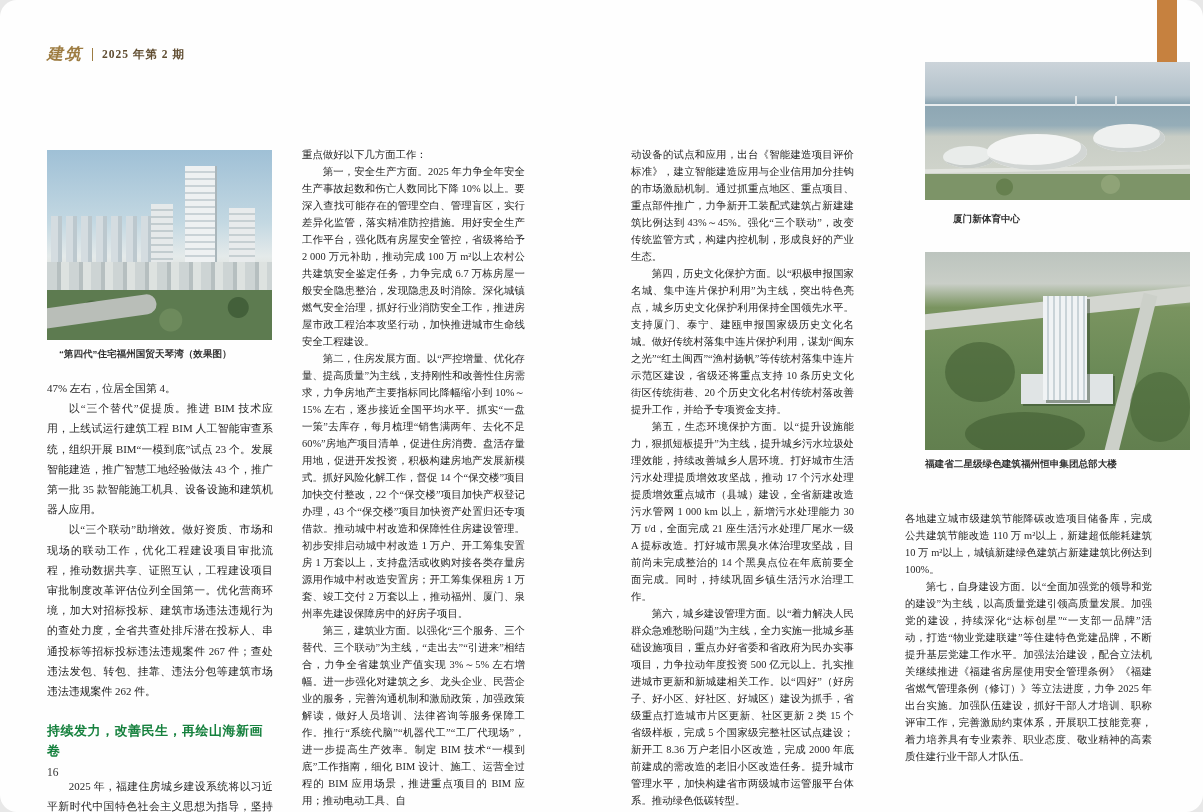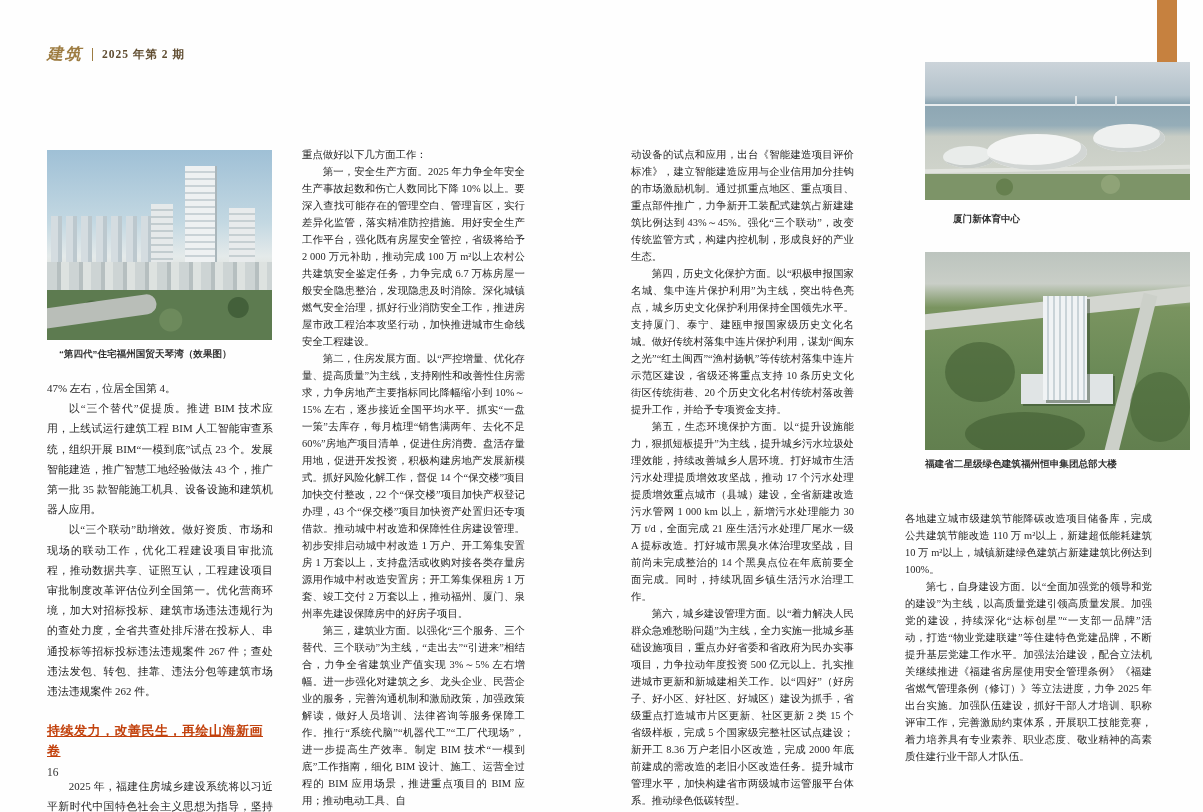--- a/index.html
+++ b/index.html
@@ -1,17 +1,17 @@
 <!DOCTYPE html>
 <html><head>
 <meta charset="utf-8">
 <style>
   html,body{margin:0;padding:0;background:#e8e8e8;}
   .spread{position:relative;width:1203px;height:812px;background:#fefefe;overflow:hidden;
-          font-family:"Liberation Serif", serif;color:#262626;}
+          font-family:"Liberation Serif", serif;color:#262626;border-radius:17px;}
   
   .masthead{position:absolute;left:47px;top:44px;display:flex;align-items:center;gap:9px;}
   .logo{font-family:"DejaVu Serif", serif;font-style:italic;font-weight:bold;
         font-size:16px;color:#9d7c42;letter-spacing:2px;}
   .sep{width:1px;height:13px;background:#9d7c42;}
   .issue{font-family:"Liberation Serif", serif;font-size:11.5px;font-weight:bold;color:#5f4c30;letter-spacing:1px;}
   .corner-tab{position:absolute;left:1157px;top:0;width:20px;height:62px;background:#c6813f;}
   
   .fig{position:absolute;overflow:hidden;}
   .fig-left{left:47px;top:150px;width:225px;height:190px;}
@@ -23,22 +23,22 @@
   .cap-a{left:925px;top:213px;width:265px;margin-left:28px;}
   .cap-b{left:925px;top:458px;width:270px;}
   
   .col{position:absolute;text-align:justify;}
   .col p{margin:0;}
   .col p.ind{text-indent:2em;}
   .col1{left:47px;top:378px;width:226px;font-size:10.9px;line-height:20.2px;}
   .col2{left:302px;top:146px;width:223px;font-size:10.4px;line-height:17px;}
   .col3{left:631px;top:146px;width:223px;font-size:10.4px;line-height:17px;}
   .col4{left:905px;top:491px;width:247px;font-size:10.4px;line-height:17px;margin-top:19px;}
-  .heading{font-family:"Liberation Sans", sans-serif;font-size:13px;font-weight:bold;color:#c2410c;
-           margin:20px 0 14px 0;text-align:left;letter-spacing:0.5px;text-decoration:underline;}
+  .heading{font-family:"Liberation Sans", sans-serif;font-size:13px;font-weight:bold;color:#15803d;
+           margin:20px 0 14px 0;text-align:left;letter-spacing:0.5px;}
   .pagenum{position:absolute;top:766px;font-size:11.5px;color:#333;}
   .pn-left{left:47px;}
   .pn-right{left:1212px;}
   
   .art{position:absolute;inset:0;}
   .art-left{background:linear-gradient(180deg,#9fc0d6 0%,#c3d8e2 38%,#e4eaea 56%,#dfe4e0 62%,#cfd6cf 70%);}
   .distant-towers{position:absolute;left:4px;top:66px;width:100px;height:58px;
      background:repeating-linear-gradient(90deg,#d4dce0 0 7px,#bcc8ce 7px 11px,rgba(0,0,0,0) 11px 15px);}
   .main-tower{position:absolute;left:138px;top:16px;width:30px;height:132px;background:
      repeating-linear-gradient(180deg,#eef1f2 0 5px,#c9d2d6 5px 7px);box-shadow:2px 0 0 #aab6bb;}

